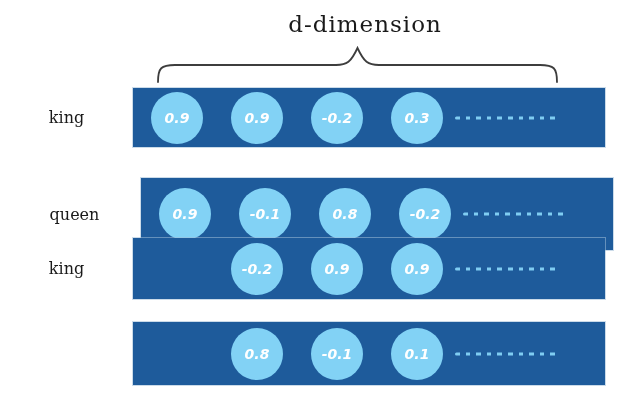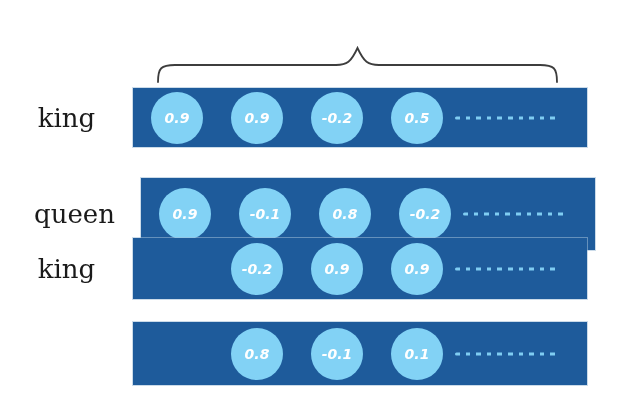--- a/index.html
+++ b/index.html
@@ -14,26 +14,27 @@
   .brace{position:absolute;left:150px;top:38px;}
   .brace path{fill:none;stroke:var(--brace-color);stroke-width:1.8;stroke-linecap:round;}
   .row{position:absolute;left:0;width:637px;}
   .r0{top:88px;height:59px;}
   .r1{top:178px;height:72px;margin-left:8px;}
   .r2{top:238px;height:61px;}
   .r3{top:322px;height:63px;}
   .word{
     position:absolute;left:0;top:0;width:133px;height:100%;
     display:flex;align-items:center;justify-content:center;
-    font-size:26px;color:var(--label-color);
+    font-size:16px;color:var(--label-color);
   }
   .bar{
     position:absolute;left:133px;top:0;width:454px;height:100%;
     background:var(--bar-bg);
     box-shadow:0 0 0 1px rgba(160,190,215,0.55);
+    padding-left:18px;
   }
   .circle{
     position:absolute;top:50%;transform:translateY(-50%);
     width:52px;height:52px;border-radius:50%;
     background:var(--circle-bg);
     display:flex;align-items:center;justify-content:center;
   }
   .c1{left:18px;} .c2{left:98px;} .c3{left:178px;} .c4{left:258px;}
   .circle span{
     font-family:"DejaVu Sans", sans-serif;
@@ -44,39 +45,40 @@
     position:absolute;left:322px;top:50%;transform:translateY(-50%);
     width:106px;height:3px;border-radius:2px;
     background:repeating-linear-gradient(to right, var(--dot-color) 0 4.5px, transparent 4.5px 10.6px);
   }
 </style>
 </head>
 <body>
 
 <div class="canvas">
 
+  <div class="title">d-dimension</div>
 
   <svg class="brace" width="415" height="50" viewBox="0 0 415 50">
     <path d="M8,44 C8,30 11,27 25,27 L186,27 C197,27 201,24 207.5,10 C214,24 218,27 229,27 L390,27 C404,27 407,30 407,44"></path>
   </svg>
 
   <div class="row r0">
     <div class="word">king</div>
     <div class="bar">
       <div class="circle c1">
           <span>0.9</span>
         </div>
       <div class="circle c2">
           <span>0.9</span>
         </div>
       <div class="circle c3">
           <span>-0.2</span>
         </div>
       <div class="circle c4">
-          <span>0.5</span>
+          <span>0.3</span>
         </div>
       <div class="dots"></div>
     </div>
   </div>
 
   <div class="row r1">
     <div class="word">queen</div>
     <div class="bar">
       <div class="circle c1">
           <span>0.9</span>

